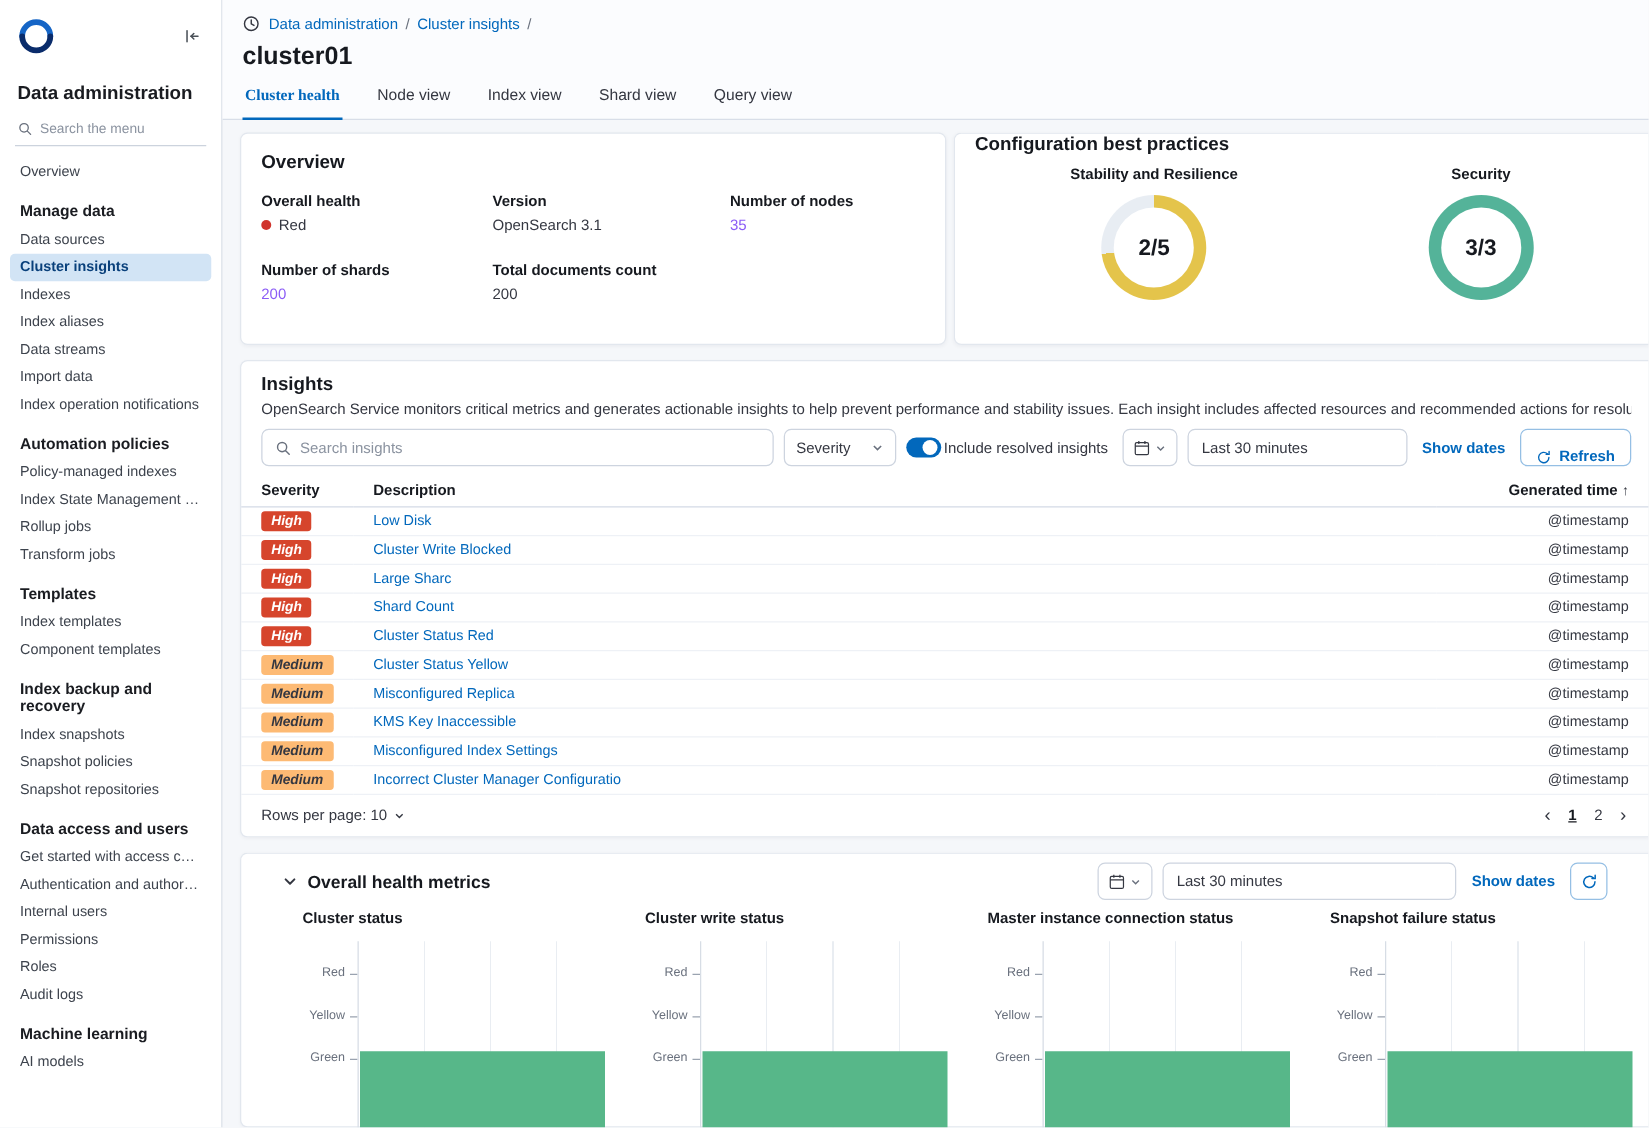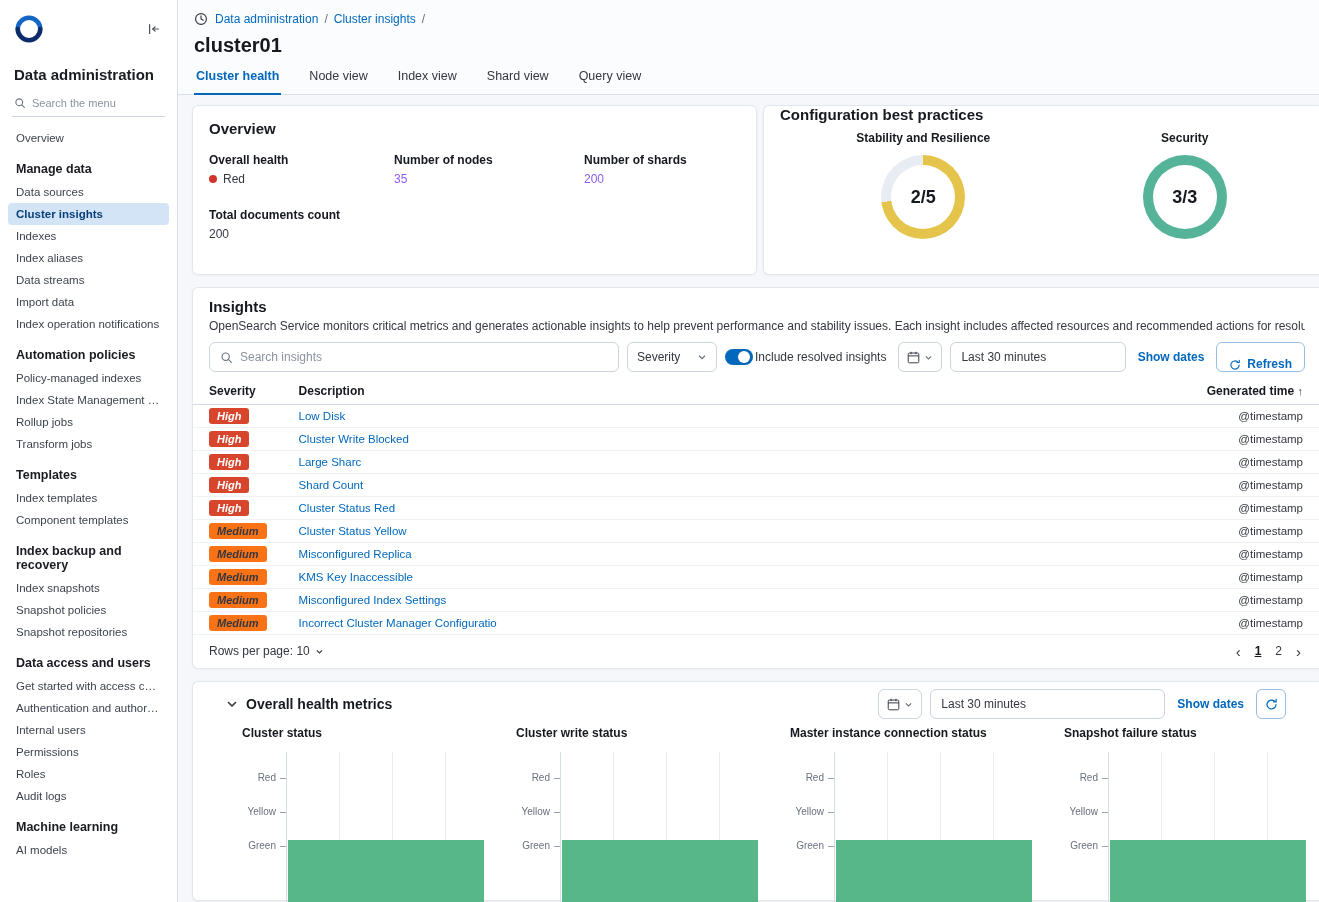--- a/index.html
+++ b/index.html
@@ -29,21 +29,21 @@
   .main { flex:1; display:flex; flex-direction:column; min-width:0; }
   .page-header { background:#fbfcfe; padding:12px 16px 0; border-bottom:1px solid #d8dee8; }
   .breadcrumb { display:flex; align-items:center; gap:7px; font-size:12px; }
   .crumbs { display:flex; align-items:center; gap:6px; }
   .crumb-wrap { display:flex; align-items:center; gap:6px; }
   .crumb { color:#0268bc; cursor:pointer; text-decoration:none; }
   .crumb-sep { color:#69707d; }
   .page-title { font-size:20px; font-weight:600; color:#16191f; margin-top:8px; }
   .tabs { display:flex; gap:26px; margin-top:12px; }
   .tab { font-size:12.5px; color:#343741; padding:0 2px 10px; cursor:pointer; border-bottom:2px solid transparent; margin-bottom:-1px; }
-  .tab[data-active="true"] { color:#0268bc; border-bottom-color:#0268bc; font-weight:600; }
+  .tab[data-active="true"] { color:#0268bc; border-bottom-color:#0268bc; font-weight:600;font-family:Liberation Serif, serif; }
 
   .content { flex:1; padding:10px 0 0 14px; overflow:hidden; }
   .panel { background:#fff; border:1px solid #e2e7ee; border-radius:6px; box-shadow:0 1px 3px rgba(21,30,40,.04); }
   .flush-right { border-top-right-radius:0; border-bottom-right-radius:0; border-right:none; }
   .panel-title { font-size:15px; font-weight:700; color:#16191f; }
 
   
   .top-row { display:flex; gap:6px; }
   .overview-panel { width:565px; min-width:565px; height:170px; padding:14px 16px; }
   .config-panel { flex:1; height:170px; padding:0 16px; }
@@ -80,21 +80,21 @@
 
   .insights-table { width:100%; border-collapse:collapse; margin-top:6px; }
   .insights-table th { font-size:12px; font-weight:700; color:#16191f; text-align:left; padding:6px 16px; border-bottom:1px solid #d3dae6; cursor:pointer; }
   .insights-table th.time-col { text-align:right; }
   .sev-col { width:80px; }
   .time-col { width:170px; }
   .insights-table td { padding:3px 16px; border-bottom:1px solid #eef1f6; font-size:11.5px; }
   td.time-cell { text-align:right; color:#343741; }
   .badge { display:inline-block; font-size:11px; font-weight:700; padding:2px 8px; border-radius:3px;font-style:italic; }
   .badge[data-sev="High"] { background:#d6452c; color:#fff; }
-  .badge[data-sev="Medium"] { background:#f97316; color:#343741; }
+  .badge[data-sev="Medium"] { background:#fdba74; color:#343741; }
   .desc-link { color:#0268bc; cursor:pointer; }
   .sort-arrow { color:#343741; font-size:11px; }
   .table-footer { display:flex; align-items:center; justify-content:space-between; padding:7px 16px 8px; }
   .rows-per-page { display:flex; align-items:center; gap:5px; font-size:12px; color:#343741; cursor:pointer; }
   .pagination { display:flex; align-items:center; gap:8px; }
   .pages { display:flex; align-items:center; gap:6px; }
   .page { font-size:12px; color:#343741; padding:2px 4px; cursor:pointer; }
   .page[data-active="true"] { font-weight:700; text-decoration:underline; color:#16191f; }
   .page-arrow { font-size:15px; color:#343741; cursor:pointer; padding:0 2px; }
 
@@ -283,20 +283,24 @@
     <div class="top-row">
       <section class="panel overview-panel">
         <div class="panel-title">Overview</div>
         <div class="ov-grid">
 
             <div class="ov-field">
               <div class="ov-label">Overall health</div>
               <div class="ov-value" data-type="health">Red</div>
             </div>
 
+            <div class="ov-field">
+              <div class="ov-label">Version</div>
+              <div class="ov-value" data-type="text">OpenSearch 3.1</div>
+            </div>
 
             <div class="ov-field">
               <div class="ov-label">Number of nodes</div>
               <div class="ov-value" data-type="link">35</div>
             </div>
 
             <div class="ov-field">
               <div class="ov-label">Number of shards</div>
               <div class="ov-value" data-type="link">200</div>
             </div>

